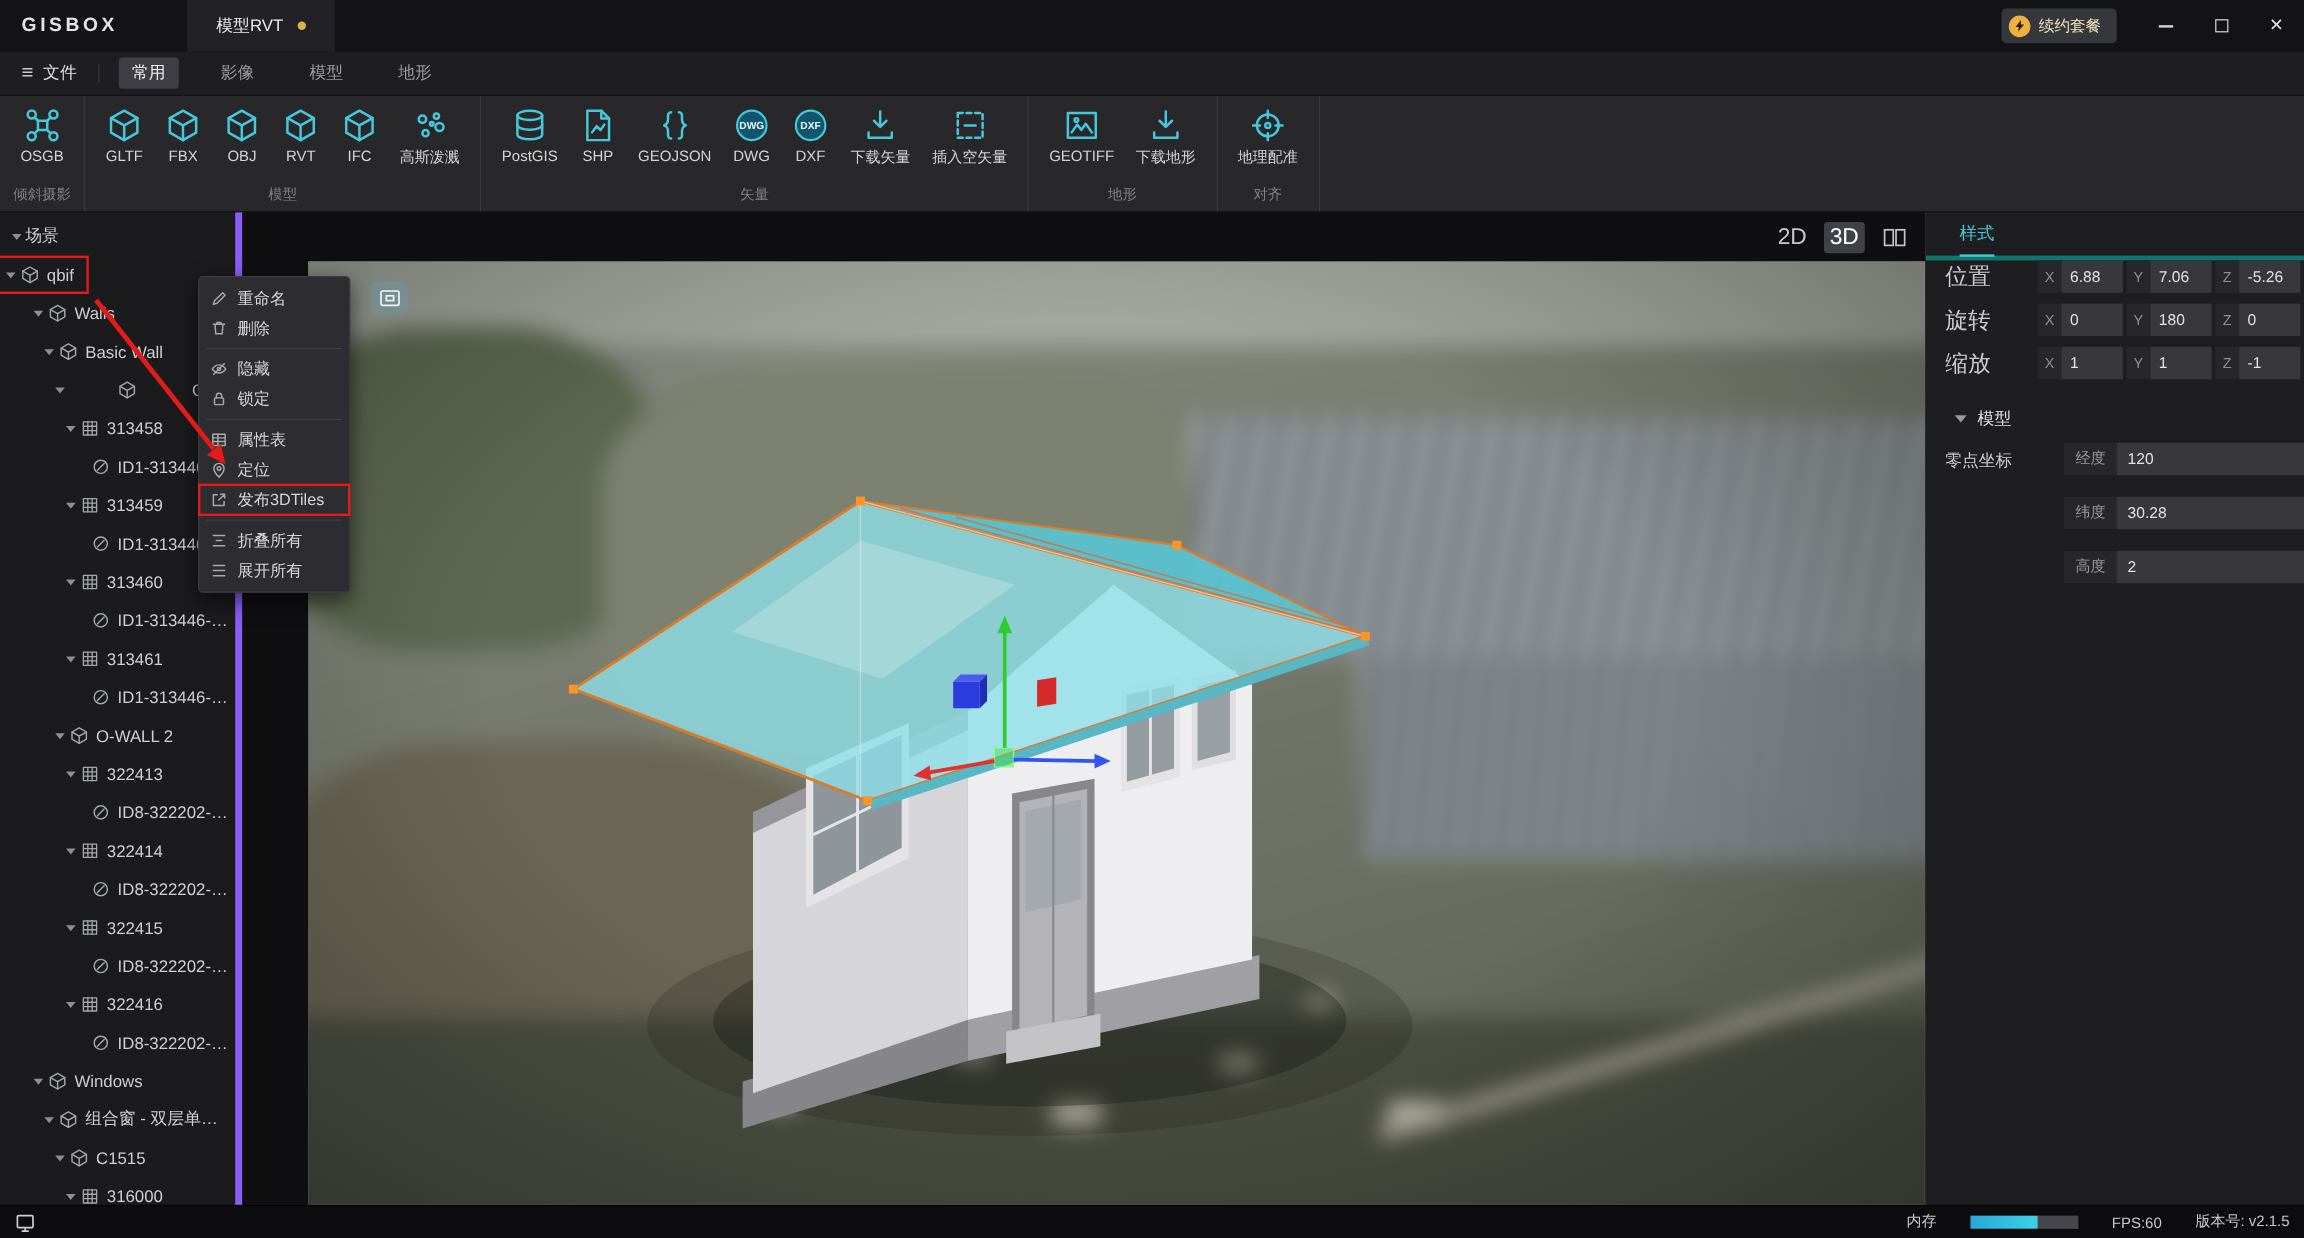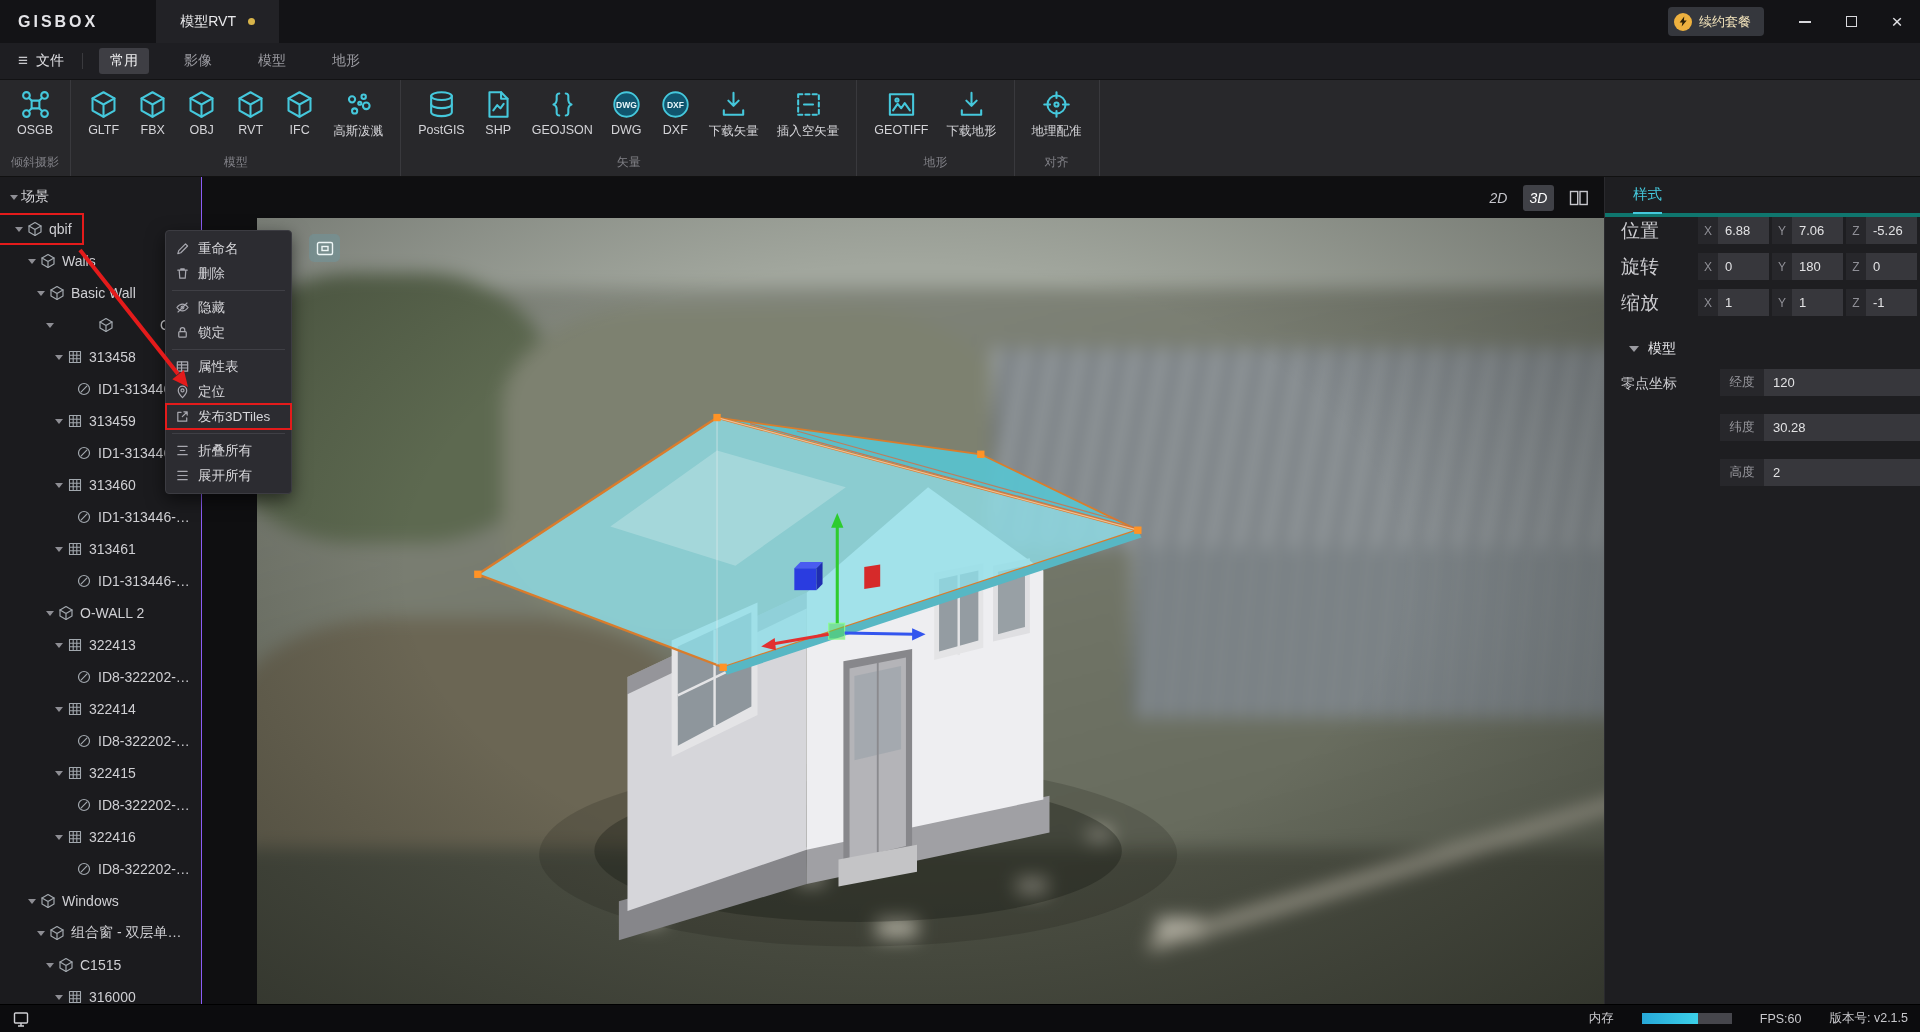--- a/index.html
+++ b/index.html
@@ -41,34 +41,34 @@
   .ribbon-items { display:flex; flex:1; }
   .ribbon-item { display:flex; flex-direction:column; align-items:center; padding:0 9px; min-width:44px; }
   .ribbon-icon { width:31px; height:31px; color:#45c8dc; }
   .ribbon-icon svg { width:100%; height:100%; }
   .ribbon-label { font-size:12.5px; color:#d4d4d8; margin-top:3px; white-space:nowrap; }
   .ribbon-group-label { text-align:center; font-size:12px; color:#818187; padding:4px 0 2px; }
 
   
   .content { display:flex; height:827px; }
 
-  .sidebar { width:202px; background:#1b1b1e; border-right:1px solid #8b5cf6; overflow:hidden; padding-top:4px; }
+  .sidebar { width:202px; background:#1b1b1e; border-right:6px solid #8b5cf6; overflow:hidden; padding-top:4px; }
   .tree-row { height:32px; display:flex; align-items:center; font-size:14px; color:#cfcfd3; white-space:nowrap; }
   .tree-inner { display:flex; align-items:center; height:26px; padding-right:9px; }
   .tree-arrow { width:15px; display:flex; align-items:center; justify-content:center; flex:none; }
   .tree-arrow::before { content:""; width:0; height:0; border-left:4.5px solid transparent; border-right:4.5px solid transparent; border-top:5.5px solid #8e8e94; }
   .tree-arrow.hidden::before { display:none; }
   .tree-icon { width:16px; height:16px; margin:0 6px 0 1px; color:#a2a8ae; flex:none; }
   .tree-icon svg { width:100%; height:100%; }
   .tree-label { overflow:hidden; text-overflow:ellipsis; max-width:118px; }
   .annotated { outline:2px solid #e41b1b; outline-offset:1px; }
 
   .viewport { flex:1; position:relative; background:#0f0f11; }
   .vp-toolbar { height:41px; display:flex; align-items:center; justify-content:flex-end; gap:9px; padding-right:10px; }
-  .vp-btn { min-width:31px; height:26px; display:flex; align-items:center; justify-content:center; font-size:14px; color:#c6c6cc; border-radius:3px; padding:0 5px;font-style:italic; }
+  .vp-btn { min-width:31px; height:26px; display:flex; align-items:center; justify-content:center; font-size:19px; color:#c6c6cc; border-radius:3px; padding:0 5px; }
   .vp-btn.active { background:#404147; color:#fff; }
   .split-btn svg { width:20px; height:16px; color:#c6c6cc; }
 
   .map { position:absolute; left:55px; top:41px; right:0; bottom:0; overflow:hidden; background:#6e7265; }
   .map-blur { position:absolute; inset:-25px; filter:blur(9px); }
   .map-blur > div { position:absolute; }
   .map-vignette { position:absolute; inset:0; background:radial-gradient(ellipse at 48% 45%, rgba(0,0,0,0) 50%, rgba(8,10,8,0.36) 100%); }
   .house-svg { position:absolute; inset:0; width:100%; height:100%; }
   .fit-btn { position:absolute; left:52px; top:16px; width:31px; height:28px; background:rgba(110,150,158,0.5); border-radius:5px; display:flex; align-items:center; justify-content:center; color:#eef6f6; }
   .fit-btn svg { width:18px; height:15px; }
@@ -351,21 +351,21 @@
 
   <div class="sidebar">
     <div>
         <div class="tree-row">
           <span class="tree-inner" style="padding-left: 6px;">
             <span class="tree-arrow"></span>
             <span class="tree-label">场景</span>
           </span>
         </div>
         <div class="tree-row">
-          <span class="tree-inner annotated" style="padding-left: 11px;">
+          <span class="tree-inner annotated" style="padding-left: 1px;">
             <span class="tree-arrow"></span>
             <span class="tree-icon">
               <svg viewBox="0 0 16 16" fill="none" stroke="currentColor" stroke-width="1.2" stroke-linecap="round" stroke-linejoin="round">
                 <path d="M8 1.5L14 5v6L8 14.5 2 11V5z"></path>
                 <path d="M2 5l6 3.4L14 5M8 8.4V14.5"></path>
               </svg>
             </span>
             <span class="tree-label">qbif</span>
           </span>
         </div>

